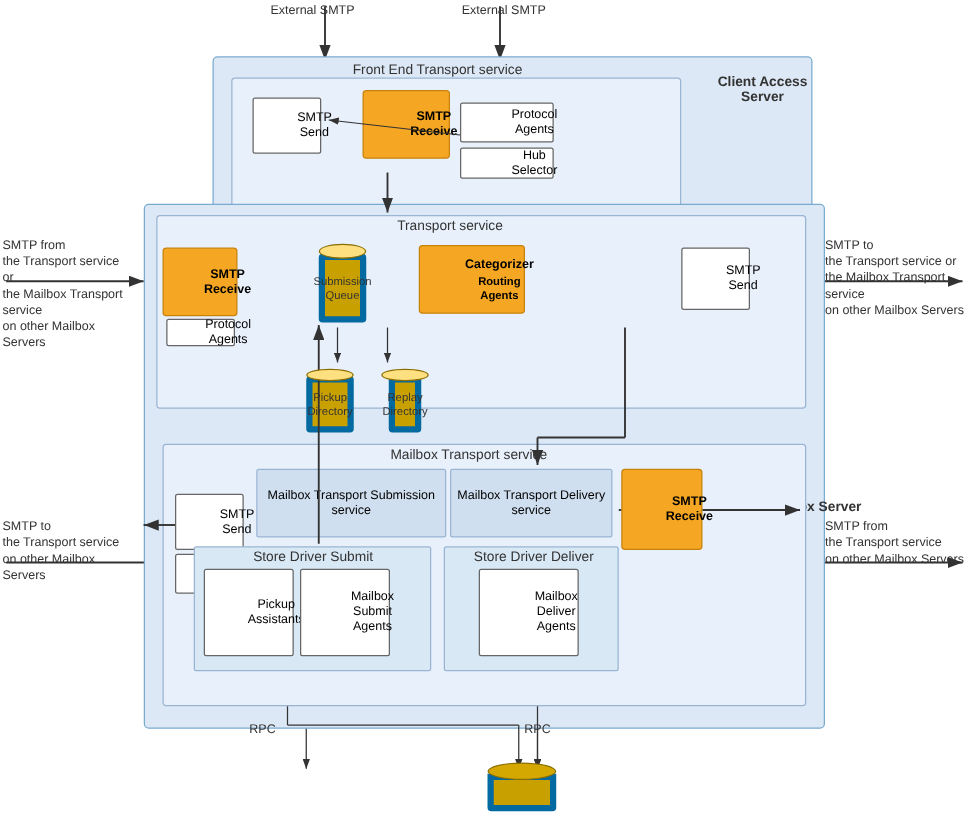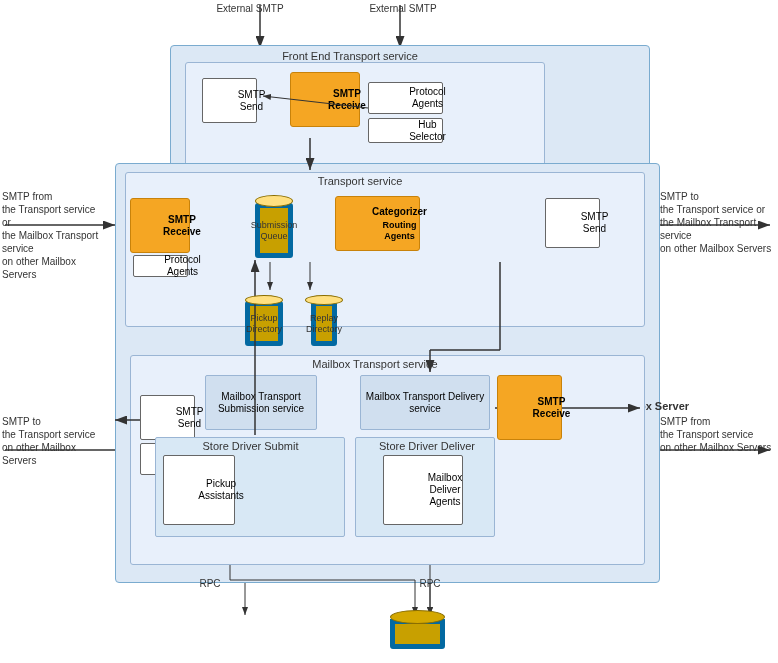--- a/index.html
+++ b/index.html
@@ -153,20 +153,23 @@
     <line x1="400" y1="115" x2="265" y2="100" stroke="#333" stroke-width="1" marker-end="url(#arrowhead)"></line>
 
     <line x1="260" y1="137" x2="260" y2="165" stroke="#333" stroke-width="1.5"></line>
   </svg>
 
   <div class="label-text" style="left:210px;top:2px;width:80px;">External SMTP</div>
   <div class="label-text" style="left:363px;top:2px;width:80px;">External SMTP</div>
 
   <div class="box blue-region" style="left:170px;top:45px;width:480px;height:140px;border-radius:4px;">
   </div>
+  <div class="region-label" style="left:565px;top:60px;width:90px;font-weight:bold;font-size:11px;">
+    <span>Client Access Server</span>
+  </div>
 
   <div class="region-label" style="left:220px;top:50px;width:260px;">
     <span>Front End Transport service</span>
   </div>
 
   <div class="box light-blue-region" style="left:185px;top:62px;width:360px;height:115px;border-radius:3px;">
   </div>
 
   <div class="box orange" style="left:290px;top:72px;width:70px;height:55px;border-radius:3px;">
     <span>SMTP Receive</span>
@@ -242,21 +245,21 @@
   </div>
 
   <div class="box" style="left:140px;top:395px;width:55px;height:45px;border-radius:2px;">
     <span>SMTP Send</span>
   </div>
 
   <div class="box" style="left:140px;top:443px;width:55px;height:32px;border-radius:2px;">
     <span>Hub Selector</span>
   </div>
 
-  <div class="box" style="left:205px;top:375px;width:112px;height:55px;border-radius:2px;background:#d0dfef;border-color:#9ab5d4;font-size:10px;padding:4px;">
+  <div class="box" style="left:205px;top:375px;width:152px;height:55px;border-radius:2px;background:#d0dfef;border-color:#9ab5d4;font-size:10px;padding:4px;">
     <span>Mailbox Transport Submission service</span>
   </div>
 
   <div class="box" style="left:360px;top:375px;width:130px;height:55px;border-radius:2px;background:#d0dfef;border-color:#9ab5d4;font-size:10px;padding:4px;">
     <span>Mailbox Transport Delivery service</span>
   </div>
 
   <div class="box orange" style="left:497px;top:375px;width:65px;height:65px;border-radius:3px;">
     <span>SMTP Receive</span>
   </div>
@@ -264,20 +267,23 @@
   <div class="box" style="left:155px;top:437px;width:190px;height:100px;border-radius:2px;background:#d8e8f5;border-color:#9ab5d4;">
   </div>
   <div class="region-label" style="left:168px;top:440px;width:165px;">
     <span>Store Driver Submit</span>
   </div>
 
   <div class="box" style="left:163px;top:455px;width:72px;height:70px;border-radius:2px;">
     <span>Pickup Assistants</span>
   </div>
 
+  <div class="box" style="left:240px;top:455px;width:72px;height:70px;border-radius:2px;">
+    <span>Mailbox Submit Agents</span>
+  </div>
 
   <div class="box" style="left:355px;top:437px;width:140px;height:100px;border-radius:2px;background:#d8e8f5;border-color:#9ab5d4;">
   </div>
   <div class="region-label" style="left:362px;top:440px;width:130px;">
     <span>Store Driver Deliver</span>
   </div>
 
   <div class="box" style="left:383px;top:455px;width:80px;height:70px;border-radius:2px;">
     <span>Mailbox Deliver Agents</span>
   </div>

